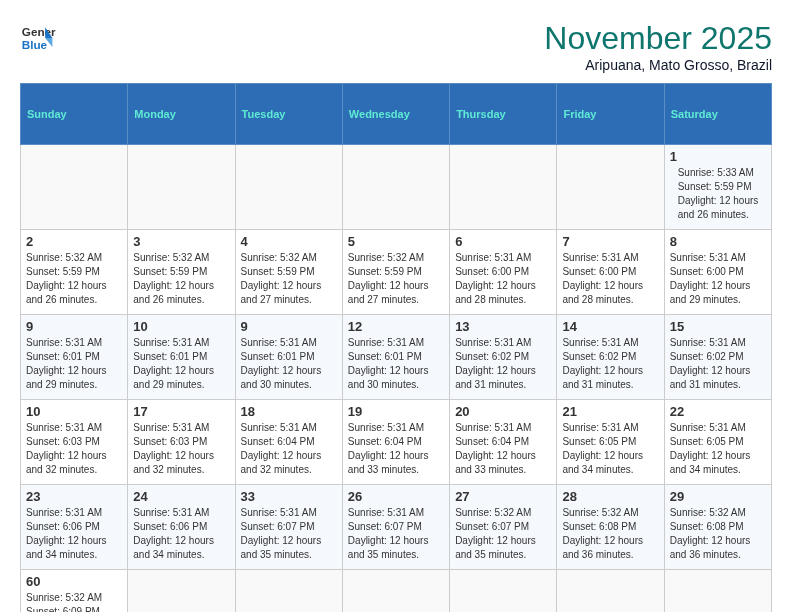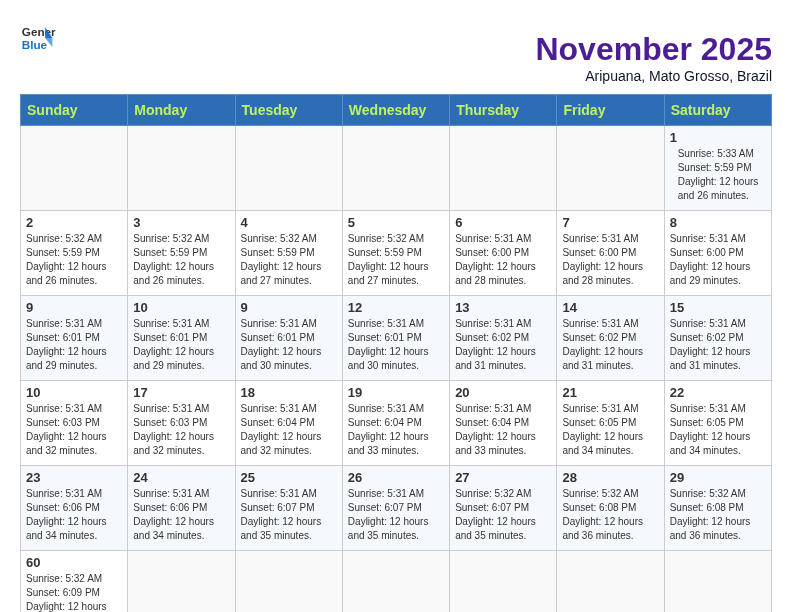--- a/index.html
+++ b/index.html
@@ -23,39 +23,38 @@
     }
     .logo-icon {
       width: 36px;
       height: 36px;
     }
     .title-section {
       text-align: right;
     }
     .main-title {
       font-size: 32px;
-      color: #4c1d95;
-      font-weight: bold;
-      margin-top: 11px;
+      color: #0f766e;
+      font-weight: normal;
     }
     .subtitle {
       font-size: 14px;
       color: #0f172a;
     }
     table {
       width: 100%;
       border-collapse: collapse;
       table-layout: fixed;
     }
     thead th {
       background-color: #2d6db5;
-      color: #bef264;
+      color: #5eead4;
       text-align: left;
-      padding: 7px 6px;
-      font-size: 14px;
+      padding: 24px 6px;
+      font-size: 11px;
       font-weight: bold;
       border: 1px solid #5a8ec4;
     }
     tbody td {
       vertical-align: top;
       border: 1px solid #ccc;
       padding: 4px 5px;
       font-size: 10.5px;
       color: #333;
       height: 85px;
@@ -294,21 +293,21 @@
 and 34 minutes.</div>
         </td>
         <td>
           <span class="day-number">24</span>
           <div class="day-info" style="white-space: pre-line;">Sunrise: 5:31 AM
 Sunset: 6:06 PM
 Daylight: 12 hours
 and 34 minutes.</div>
         </td>
         <td>
-          <span class="day-number">25</span>
+          <span class="day-number">33</span>
           <div class="day-info" style="white-space: pre-line;">Sunrise: 5:31 AM
 Sunset: 6:07 PM
 Daylight: 12 hours
 and 35 minutes.</div>
         </td>
         <td>
           <span class="day-number">26</span>
           <div class="day-info" style="white-space: pre-line;">Sunrise: 5:31 AM
 Sunset: 6:07 PM
 Daylight: 12 hours

